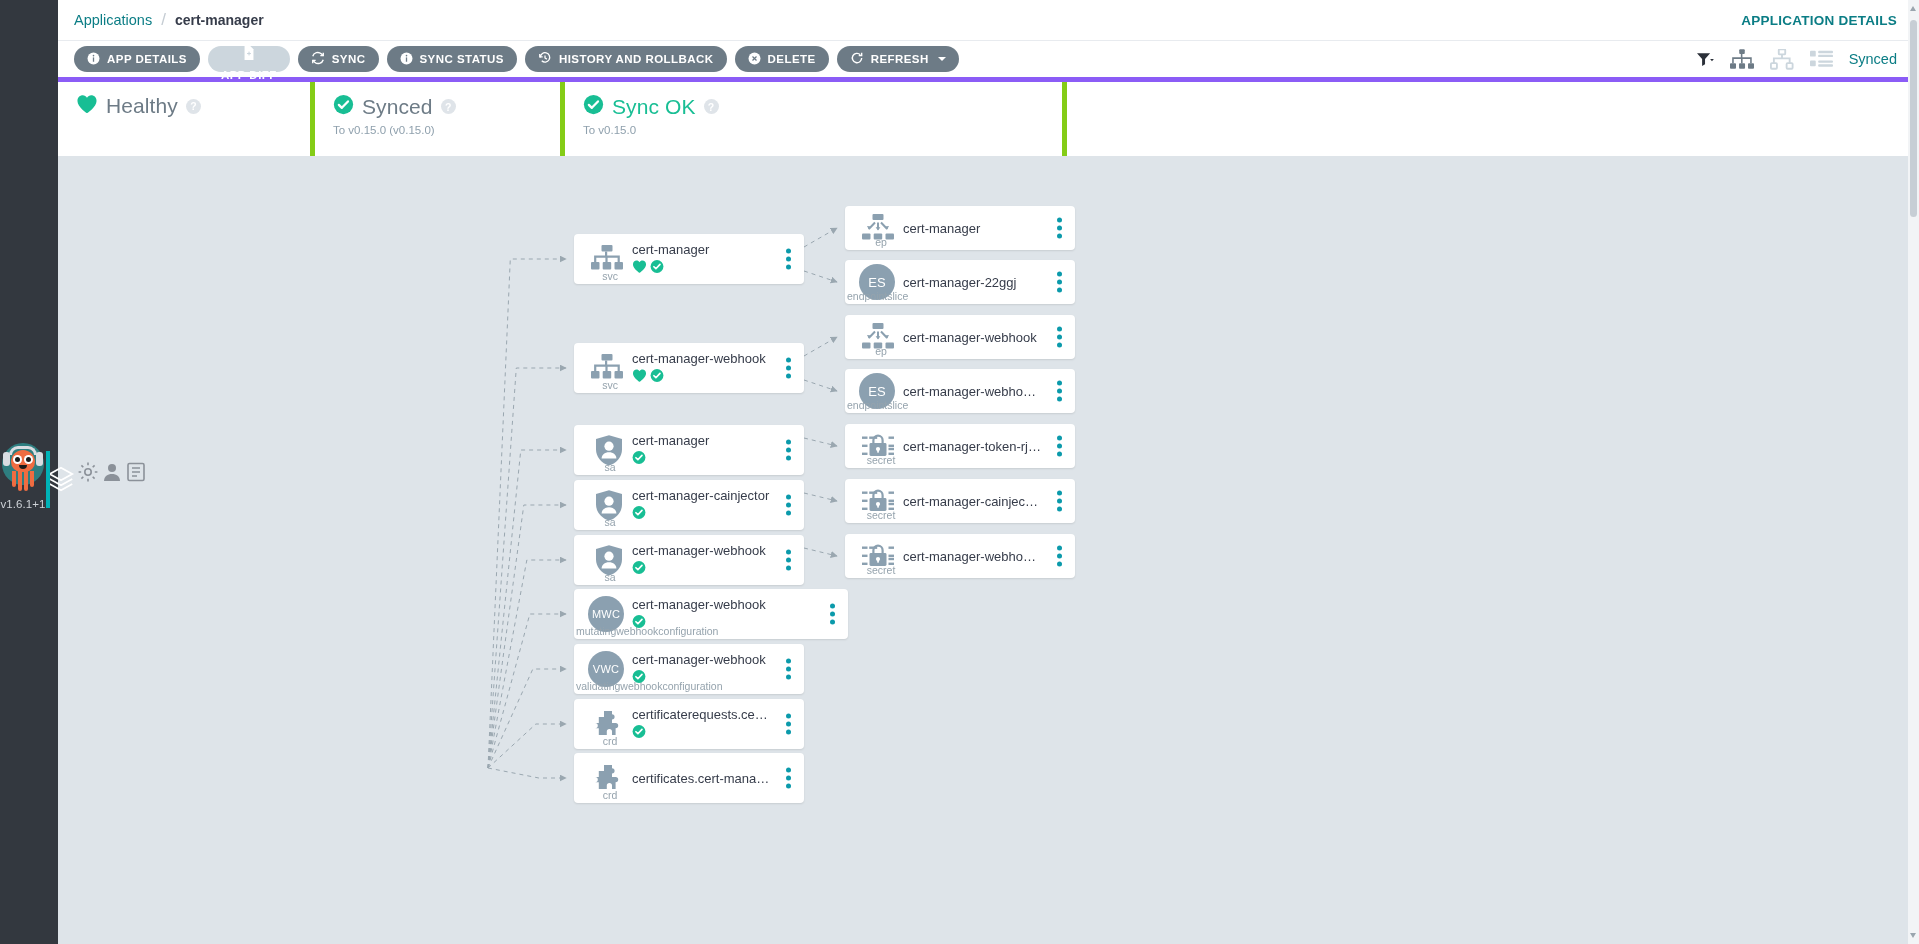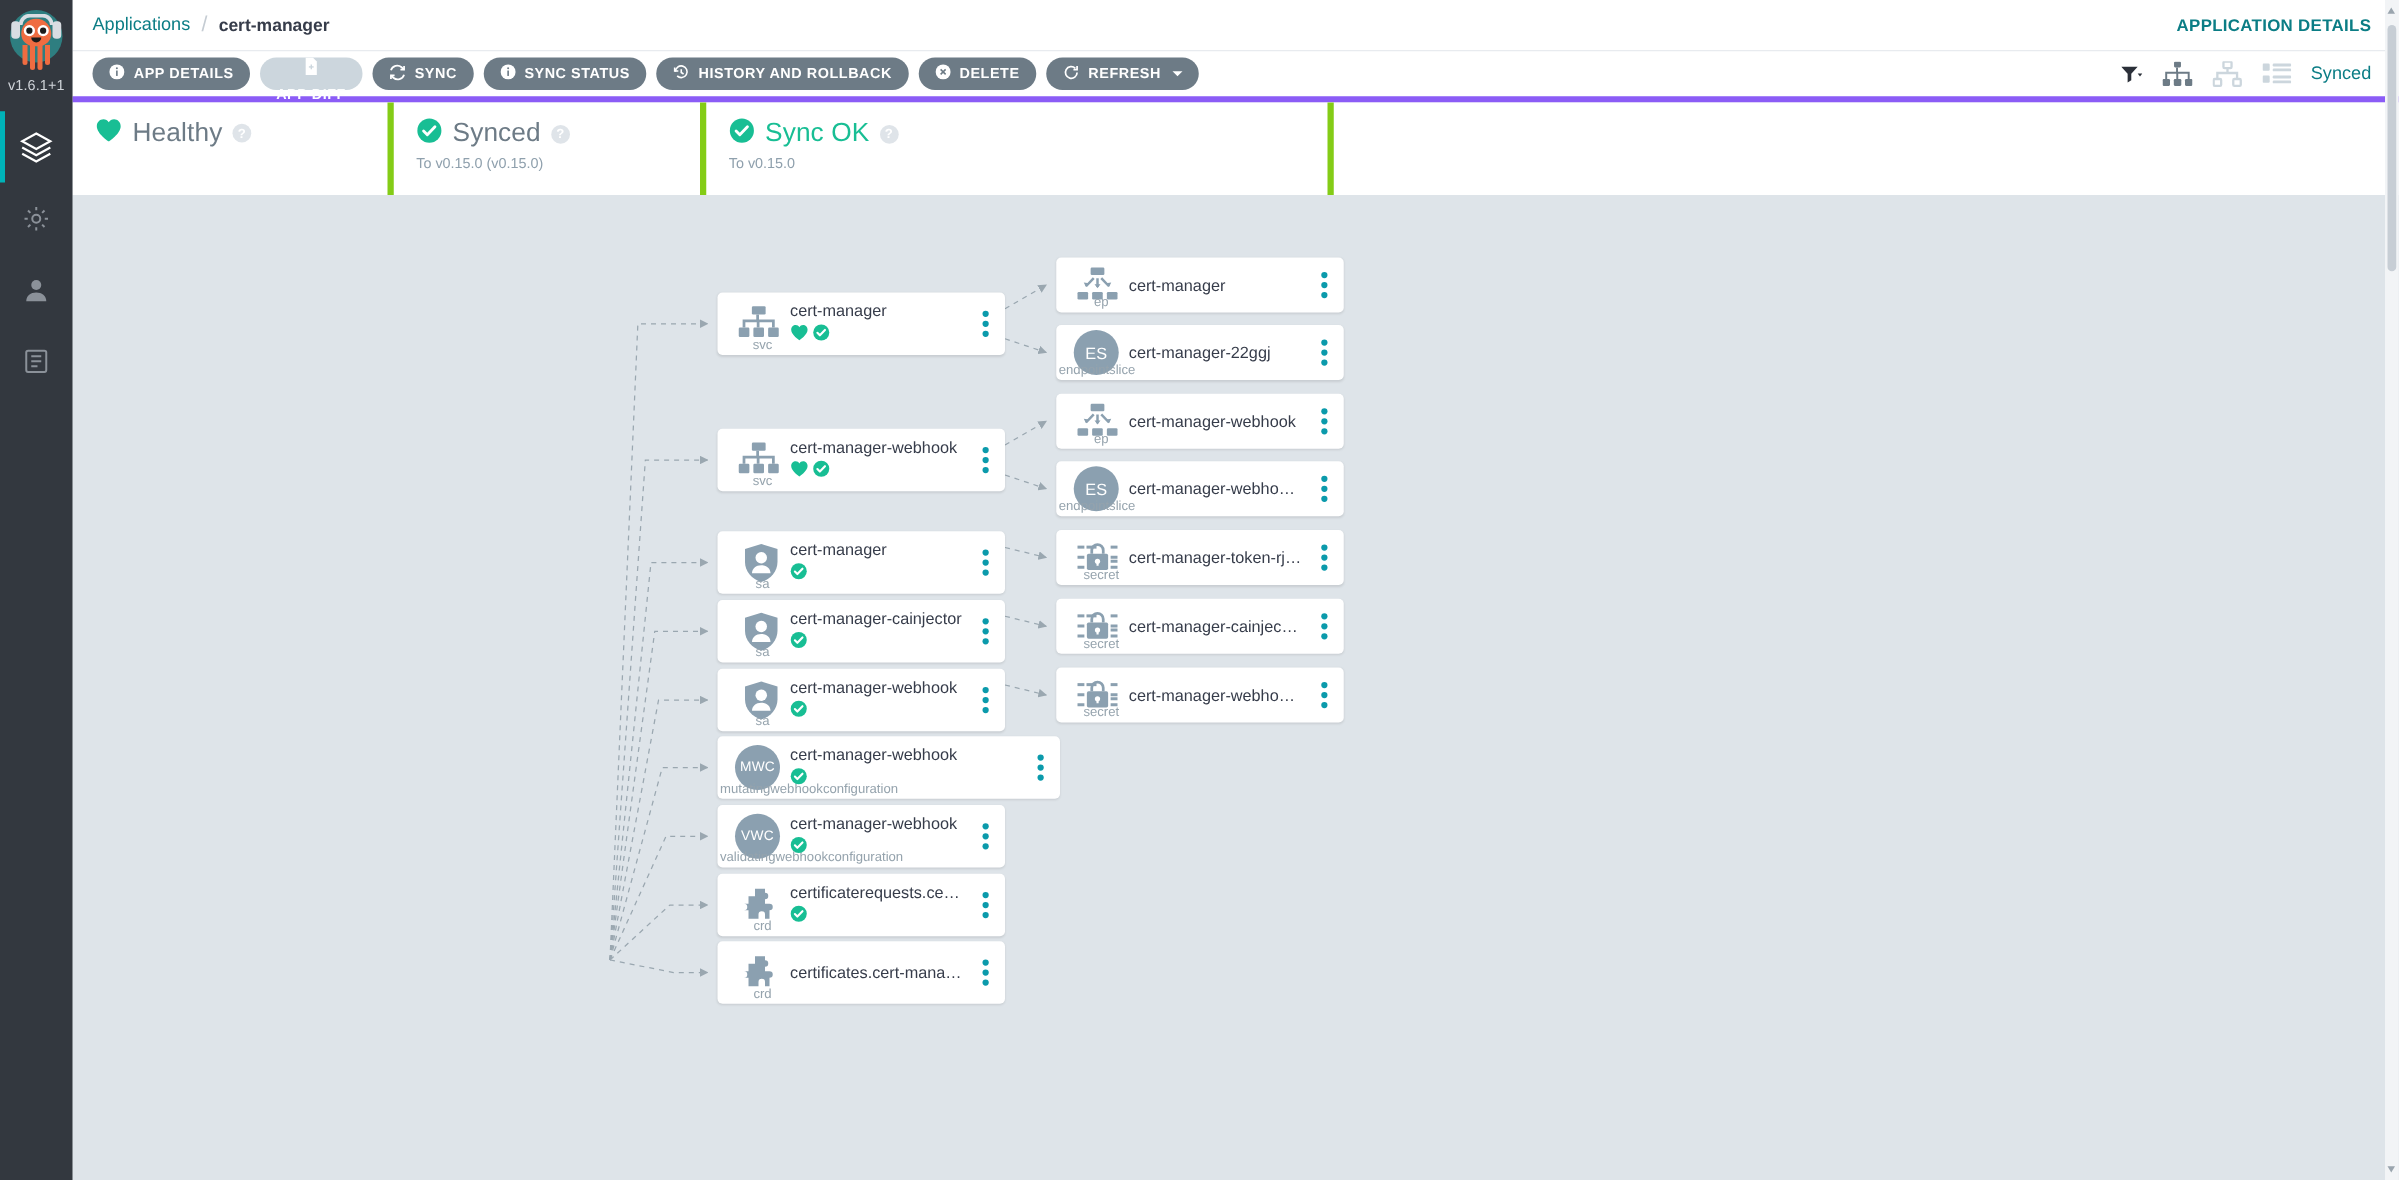--- a/index.html
+++ b/index.html
@@ -8,21 +8,21 @@
     font-family: "Liberation Sans", sans-serif;
     background: #dee4e9;
     color: #363c4a;
     -webkit-font-smoothing: antialiased;
   }
 
   
   #sidebar {
     position: absolute; left: 0; top: 0; width: 58px; height: 944px;
     background: #33383f; z-index: 40;
-    display: flex; flex-direction: column; align-items: center;
+    display: flex; flex-direction: row; align-items: center;
   }
   #logo-wrap { margin-top: 6px; width: 58px; display:flex; flex-direction:column; align-items:center; }
   .octo { width: 46px; height: 56px; position: relative; }
   .octo-ring {
     position:absolute; left:2px; top:2px; width:42px; height:42px; border-radius:50%;
     background:#2e7e80;
   }
   .octo-head {
     position:absolute; left:11px; top:9px; width:24px; height:22px; border-radius:12px 12px 10px 10px;
     background:#ef6c41;

